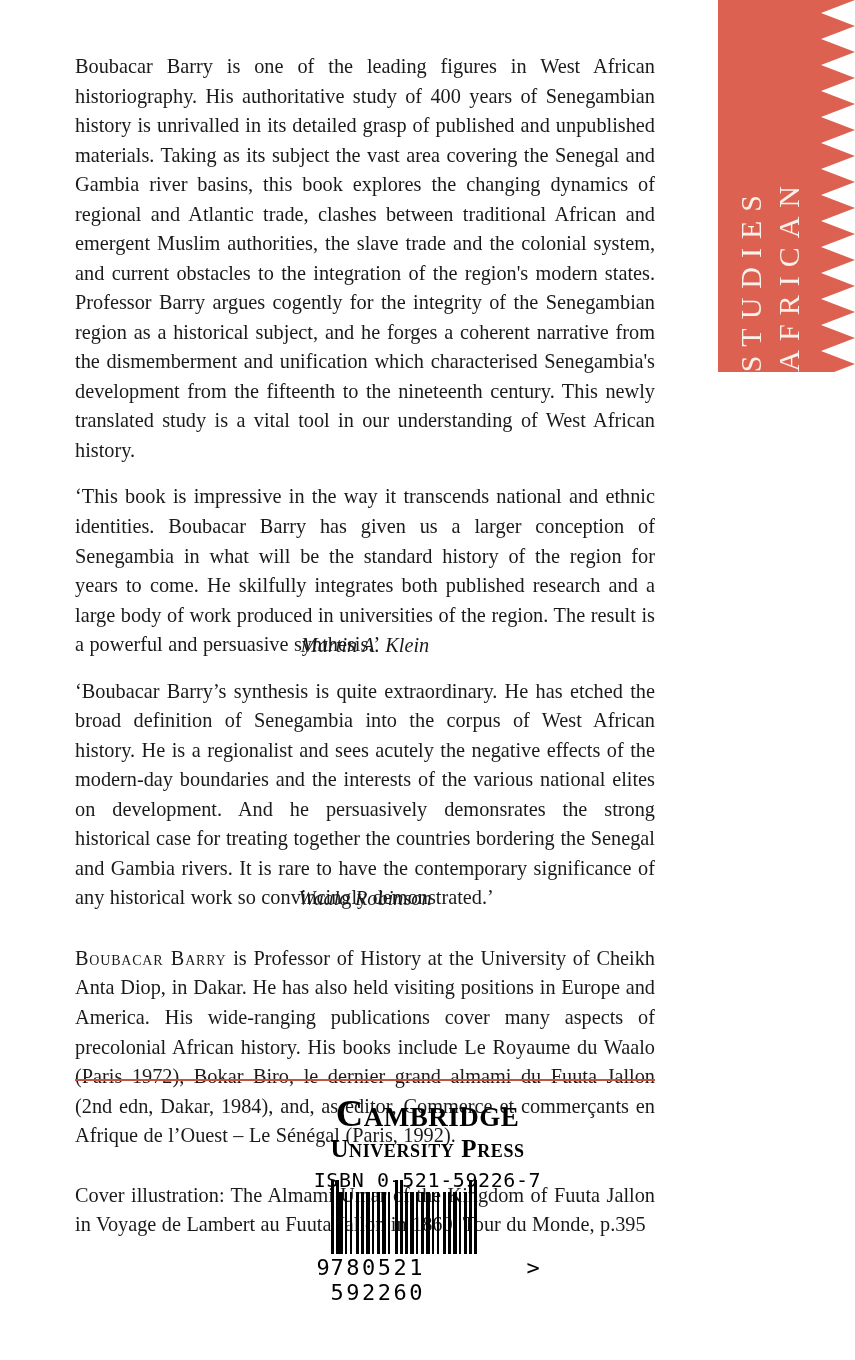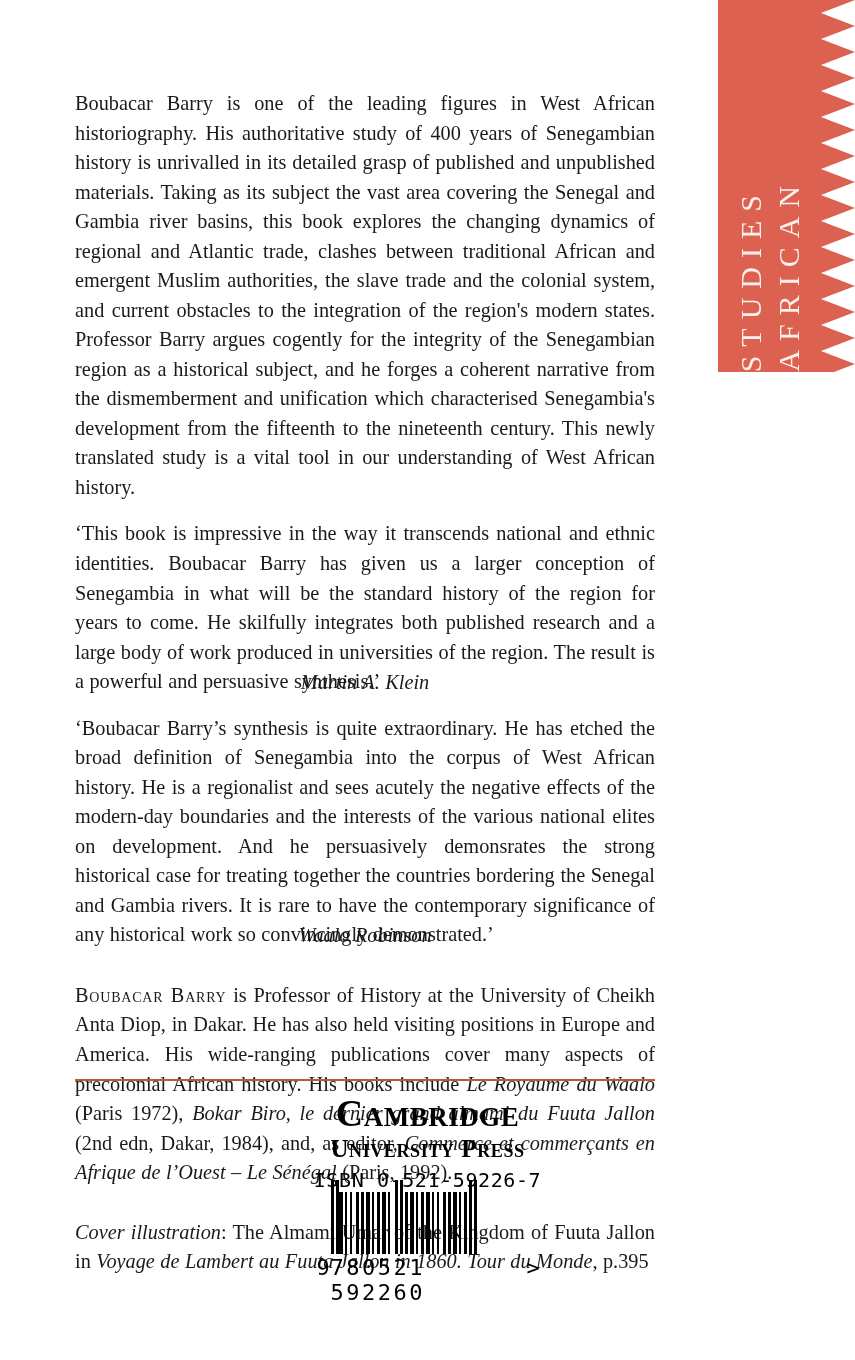--- a/index.html
+++ b/index.html
@@ -75,21 +75,20 @@
     -webkit-clip-path: polygon(0 50%, 100% 0, 100% 100%);
     clip-path: polygon(0 50%, 100% 0, 100% 100%);
   }
 
   
   #content {
     position: absolute;
     left: 75px;
     top: 52px;
     width: 580px;
-    margin-top: 37px;
   }
   p.blurb {
     margin: 0 0 13px 0;
     font-size: 20.3px;
     line-height: 1.455;
     text-align: justify;
     -webkit-hyphens: none;
     hyphens: none;
     word-spacing: 0.4px;
   }
@@ -97,21 +96,21 @@
   .attrib {
     display: block;
     text-align: center;
     font-style: italic;
     margin-top: -28.5px;
   }
   .smallcaps {
     font-variant: small-caps;
     letter-spacing: 0.8px;
   }
-  em, .it { font-style: italic; }
+  em, .it { }
 
   
   #para-quote1 { margin-top: 17px; }
   #para-quote2 { margin-top: 16px; }
   #para-bio    { margin-top: 30px; }
   #para-cover  { margin-top: 30px; font-size: 20.3px; }
 
   
   #rule {
     position: absolute;

